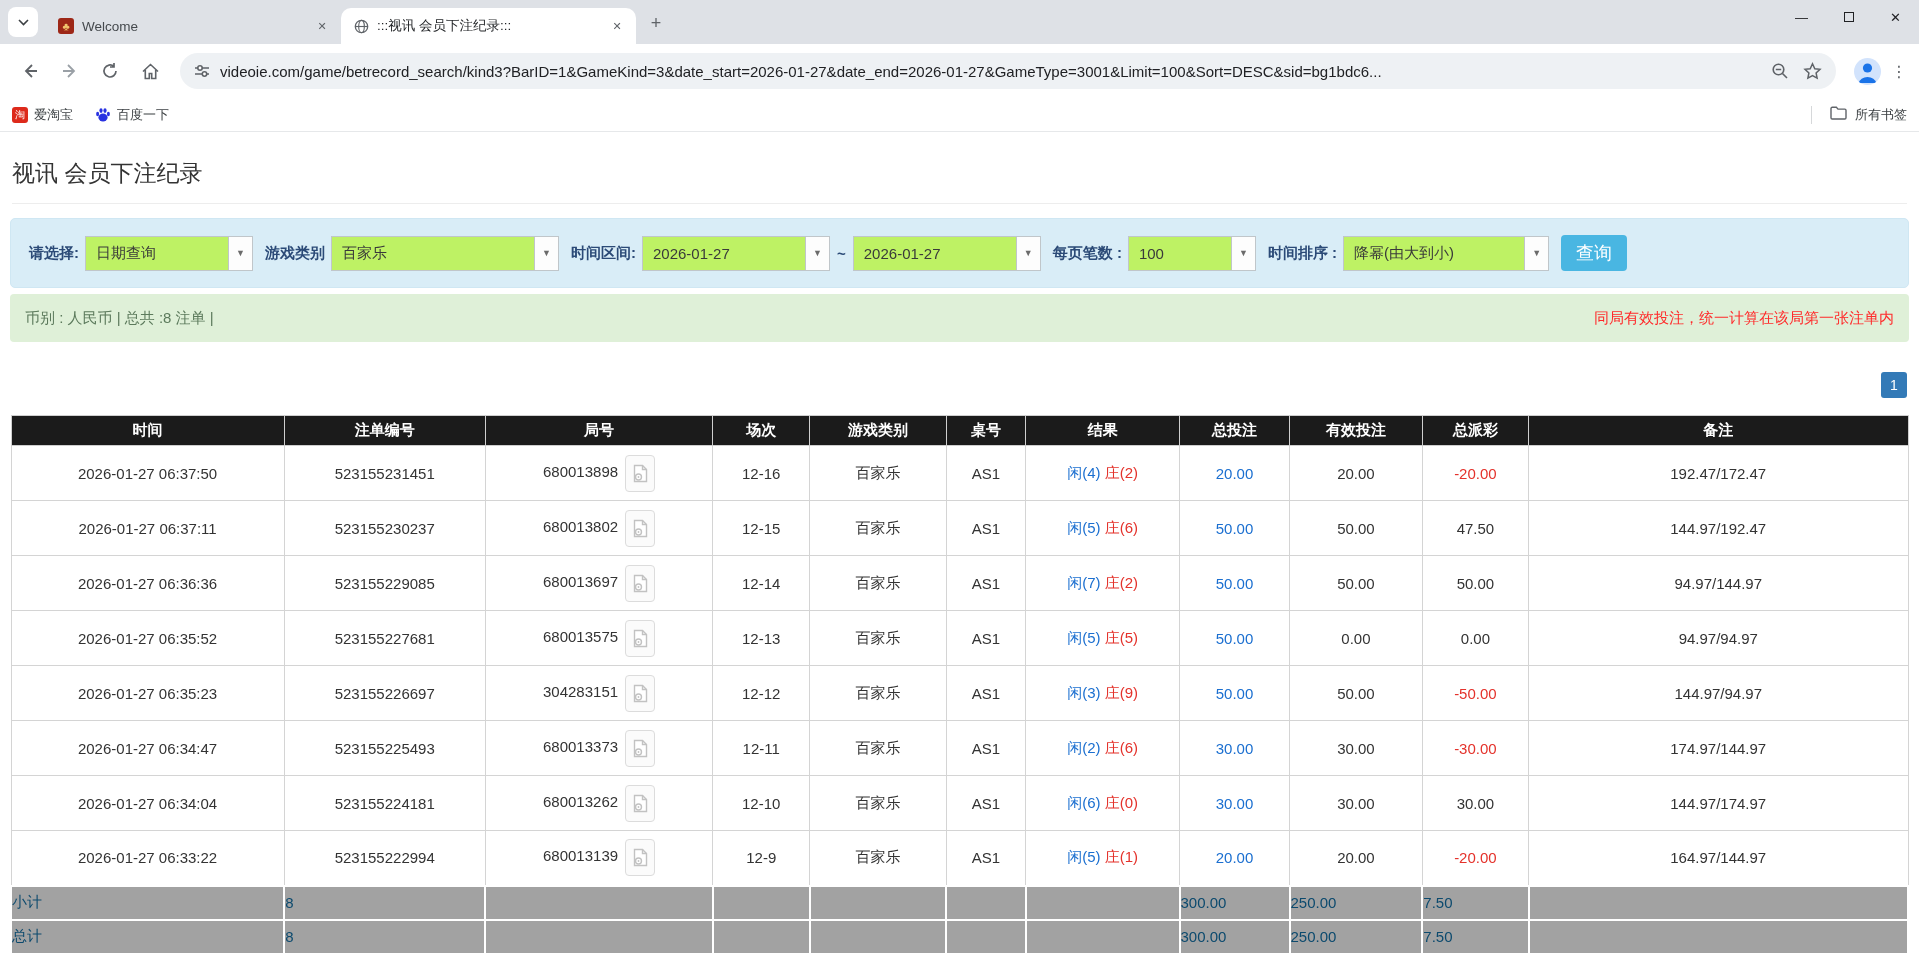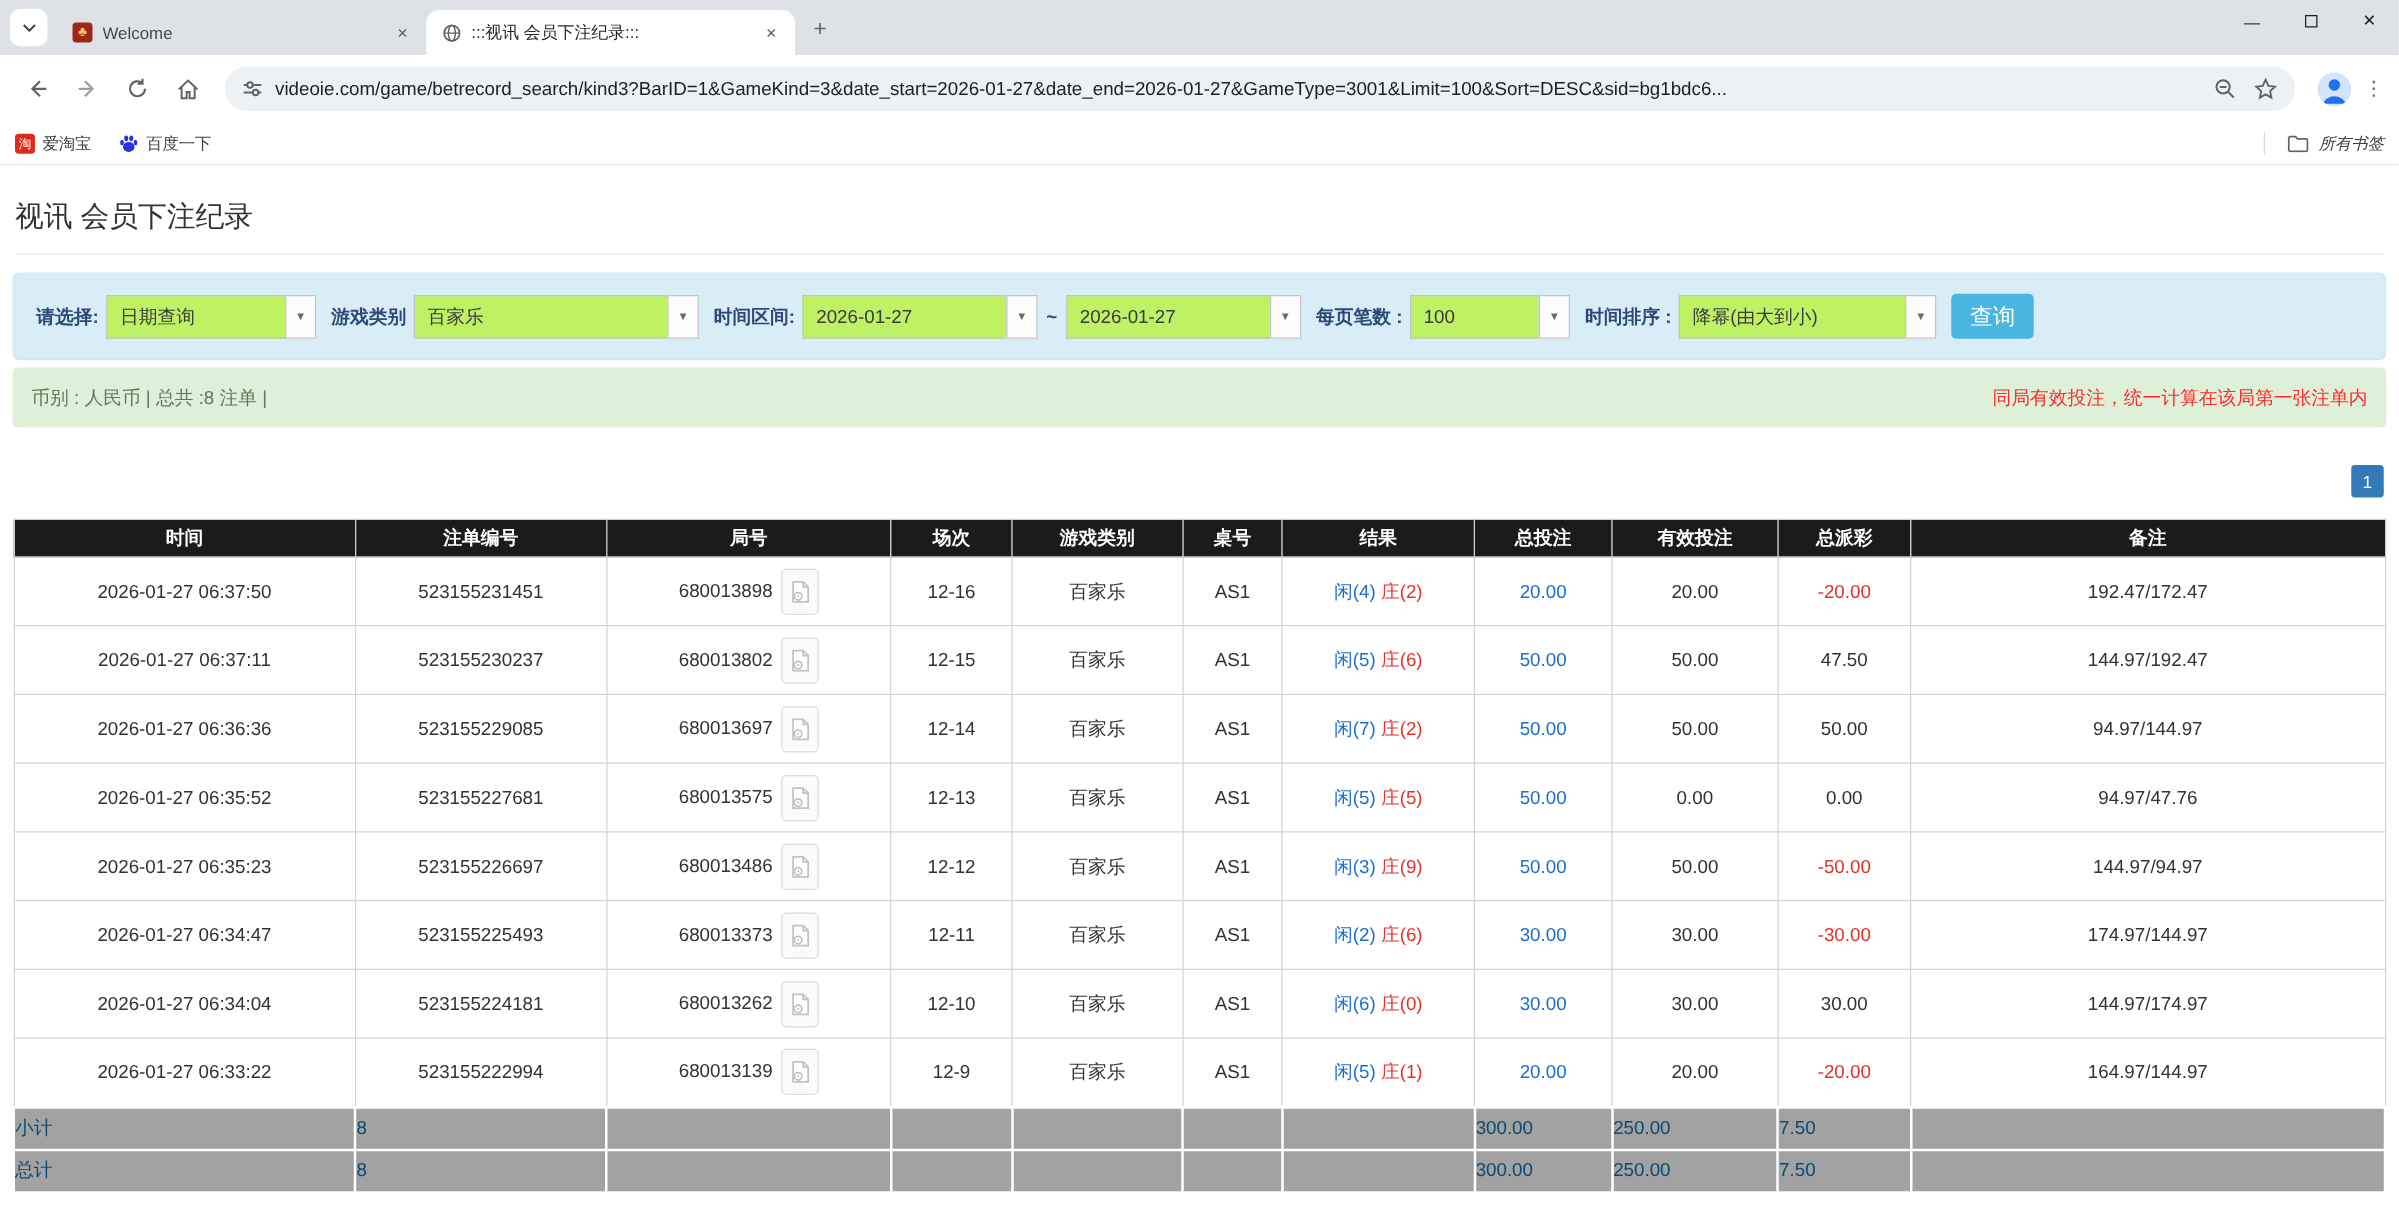--- a/index.html
+++ b/index.html
@@ -36,21 +36,21 @@
   .omni-right { display:flex; align-items:center; gap:14px; color:#5f6368; }
   .avatar { width:27px; height:27px; border-radius:50%; background:#d2e3fc; margin:0 8px;
     display:flex; align-items:center; justify-content:center; overflow:hidden; }
   .menu-dots { color:#5f6368; font-size:16px; letter-spacing:0; width:20px; text-align:center; }
 
   .bookmarks { height:34px; background:#fff; border-bottom:1px solid #e6e8ea; display:flex;
     align-items:center; padding:0 12px; font-size:13px; color:#3c4043; }
   .bm-item { display:flex; align-items:center; gap:6px; margin-right:22px; }
   .bm-ico-taobao { width:16px; height:16px; background:#dd2a1b; color:#fff; border-radius:3px;
     font-size:10px; display:flex; align-items:center; justify-content:center; }
-  .bm-right { margin-left:auto; display:flex; align-items:center; gap:8px;font-style:italic; }
+  .bm-right { margin-left:auto; display:flex; gap:8px; }
   .bm-sep { width:1px; height:18px; background:#d6d8da; margin-right:10px; }
 
   
   .main { padding:0 10px; }
   .page-title { font-size:23px; font-weight:400; color:#333; margin:26px 2px 14px;
     padding-bottom:14px; border-bottom:1px solid #ededed; }
 
   .filterbar { margin-top:12px; background:#d9edf7; border:1px solid #cfe7f3; border-radius:5px;
     padding:16px 14px; display:flex; align-items:center; font-size:15px; }
   .f-label { color:#2b4a77; font-weight:bold; margin:0 6px 0 12px; white-space:nowrap; }
@@ -353,26 +353,26 @@
       <circle cx="5.5" cy="13" r="0.9" fill="#c2c2c2"></circle>
     </svg>
   </span></td>
           <td>12-13</td>
           <td>百家乐</td>
           <td>AS1</td>
           <td><span class="res-p">闲(5)</span> <span class="res-b">庄(5)</span></td>
           <td class="blue">50.00</td>
           <td>0.00</td>
           <td>0.00</td>
-          <td>94.97/47.76</td>
+          <td>94.97/94.97</td>
         </tr>
         <tr>
           <td>2026-01-27 06:35:23</td>
           <td>523155226697</td>
-          <td><span>680013486</span><span class="round-icon-btn">
+          <td><span>304283151</span><span class="round-icon-btn">
     <svg width="15" height="19" viewBox="0 0 15 19">
       <path d="M1.5 1.5 h8 l4 4 v12 h-12 z" fill="#ffffff" stroke="#c2c2c2" stroke-width="1.4"></path>
       <path d="M9.5 1.5 v4 h4" fill="none" stroke="#c2c2c2" stroke-width="1.4"></path>
       <circle cx="5.5" cy="13" r="3" fill="none" stroke="#c2c2c2" stroke-width="1.4"></circle>
       <circle cx="5.5" cy="13" r="0.9" fill="#c2c2c2"></circle>
     </svg>
   </span></td>
           <td>12-12</td>
           <td>百家乐</td>
           <td>AS1</td>

